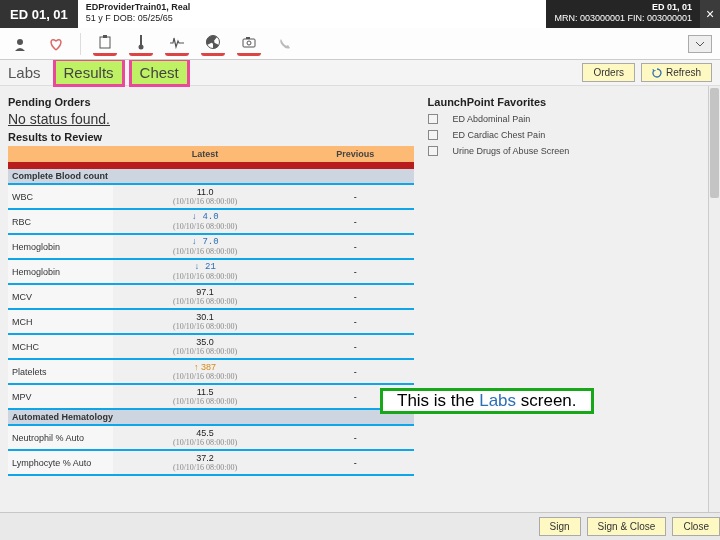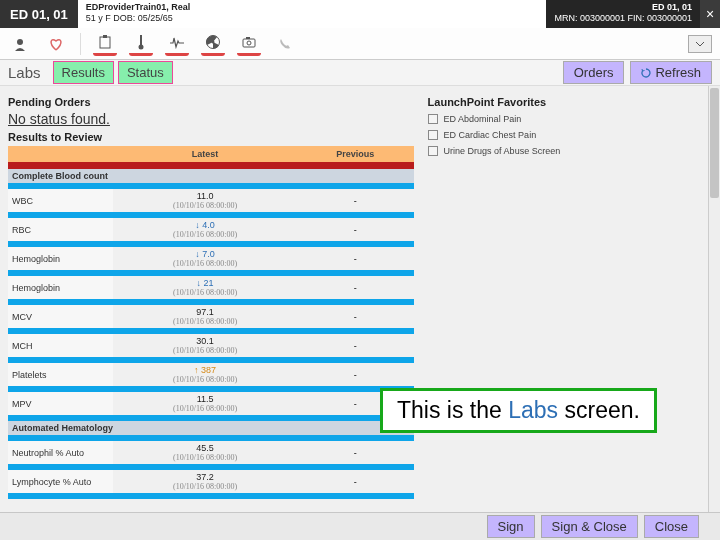--- a/index.html
+++ b/index.html
@@ -9,43 +9,43 @@
   .topbar .mid { background: #fff; color: #222; flex: 1; padding: 2px 8px; font-size: 9px; line-height: 11px; }
   .topbar .right { background: #252525; color:#fff; text-align:right; padding: 2px 8px; font-size: 9px; line-height:11px;}
   .closex { width: 20px; display:flex; align-items:center; justify-content:center; font-size:14px; cursor:pointer;}
   .toolbar { height: 32px; background:#fdfdfd; border-bottom:1px solid #ccc; display:flex; align-items:center; padding: 0 8px; gap:12px; position:relative;}
   .toolbar .tbtn { width:24px; height:24px; display:flex; align-items:center; justify-content:center; border-radius:3px;}
   .toolbar .sep { width:1px; height:22px; background:#ddd;}
   .toolbar .tbtn.redund { border-bottom:3px solid #d44;}
   .toolbar .dd { position:absolute; right:8px; width:24px; height:18px; border:1px solid #aaa; background:#eee; display:flex; align-items:center; justify-content:center;}
   .subhead { height: 26px; display:flex; align-items:center; padding:0 8px; background:#f4f4f4; border-bottom:1px solid #ddd;}
   .subhead .lbl { font-size:15px; color:#555; margin-right:12px;}
-  .pill { font-size:13px; padding:3px 8px; background:#86efac; border:1px solid #ec4899; color:#444; margin-right:4px;}
+  .pill { font-size:15px; padding:3px 8px; background:#bef264; border:3px solid #ec4899; color:#444; margin-right:4px;}
   .subhead .rightbtns { margin-left:auto; display:flex; gap:6px;}
-  .btn { font-size:13px; padding:3px 10px; background:#c4b5fd; border:1px solid #aaa; color:#333; display:inline-flex; align-items:center; gap:4px;}
+  .btn { font-size:10px; padding:3px 10px; background:#fef9c3; border:1px solid #aaa; color:#333; display:inline-flex; align-items:center; gap:4px;}
   .main { display:flex; height: calc(100% - 28px - 32px - 26px - 28px); overflow:hidden;}
   .leftcol { flex: 0 0 58%; padding: 6px 4px 0 8px; overflow-y:auto;}
   .rightcol { flex: 1; padding: 6px 10px;}
   .sechead { font-size:11px; font-weight:bold; color:#222; margin: 4px 0 3px;}
   .nofound { font-size:14px; color:#333; margin-bottom:0;text-decoration:underline;}
   .grid { width:100%; border-collapse:collapse; font-size:9px;}
   .grid th { background:#fdba74; font-weight:bold; color:#444; padding:3px 4px; text-align:center; border-bottom:7px solid #b91c1c;}
   .grid th.namecol { text-align:left; width:26%;}
   .panelrow td { background:#cdd6e0; color:#333; font-weight:bold; font-size:9px; padding:3px 4px;}
-  .grid td { padding:2px 4px; border-bottom:6px solid #0ea5e9; vertical-align:middle;}
+  .grid td { padding:2px 4px; border-bottom:2px solid #0ea5e9; vertical-align:middle;}
   .grid td.name { background:#f7f7f7; font-size:9px; color:#333;}
   .grid td.latest { text-align:center;}
   .val { color:#222; font-size:9px;}
-  .val.blue { color:#2d6fb5;}
+  .val.blue { color:#2d6fb5;font-family:Liberation Mono, monospace;}
   .val.orange { color:#d58a1a;}
   .ts { color:#888; font-size:8px;font-family:Liberation Serif, serif;}
-  .fav { font-size:9px; line-height:16px; color:#444; display:flex; align-items:center; gap:6px;}
+  .fav { font-size:9px; line-height:16px; color:#444; display:flex; align-items:center; gap:15px;}
   .fav .cb { width:10px; height:10px; border:1px solid #888; background:#f4f4f4;}
-  .footer { position:absolute; bottom:0; left:0; right:0; height:28px; background:#e9e9e9; border-top:1px solid #c7c7c7; display:flex; align-items:center; justify-content:flex-end; padding:0 21px; gap:6px;}
-  .callout { position:absolute; left:380px; top:388px; border:3px solid #17a81a; background:#fff; padding:6px 14px; font-family:"Comic Sans MS", cursive; font-size:23px; color:#000;}
+  .footer { position:absolute; bottom:0; left:0; right:0; height:28px; background:#e9e9e9; border-top:1px solid #c7c7c7; display:flex; align-items:center; justify-content:flex-end; padding:0 0; gap:6px;}
+  .callout { position:absolute; left:380px; top:388px; border:3px solid #17a81a; background:#fff; padding:0 14px; font-family:"Comic Sans MS", cursive; font-size:17px; color:#000;}
   .callout .blue { color:#2d6fb5;}
   .scrollbar { position:absolute; right:0; top:86px; bottom:28px; width:12px; background:#eee; border-left:1px solid #ccc;}
   .scrollbar .thumb{ position:absolute; top:2px; left:1px; right:1px; height:110px; background:#c4c4c4; border-radius:2px;}
   svg { display:block;}
 </style>
 </head>
 <body>
 
 <div class="topbar">
   <div class="left">ED 01, 01</div>
@@ -112,21 +112,21 @@
   <div class="dd">
       <svg width="10" height="6">
         <path d="M1 1 L5 5 L9 1" fill="none" stroke="#555"></path>
       </svg>
     </div>
 </div>
 
 <div class="subhead">
   <span class="lbl">Labs</span>
   <span class="pill">Results</span>
-  <span class="pill">Status</span>
+  <span class="pill">Chest</span>
   <div class="rightbtns">
     <span class="btn">Orders</span>
     <span class="btn">
       <svg width="10" height="10">
           <path d="M5 1 A4 4 0 1 1 1.5 3" fill="none" stroke="#2d6fb5" stroke-width="1.3"></path>
           <path d="M1 1 L1.5 3 L3.5 2.5" fill="none" stroke="#2d6fb5"></path>
         </svg>
       <span>Refresh</span>
     </span>
   </div>
@@ -186,20 +186,28 @@
             <td class="latest">
               <div class="val">97.1</div>
               <div class="ts">(10/10/16 08:00:00)</div>
             </td>
             <td class="latest">-</td>
           </tr>
           <tr>
             <td class="name">MCH</td>
             <td class="latest">
               <div class="val">30.1</div>
+              <div class="ts">(10/10/16 08:00:00)</div>
+            </td>
+            <td class="latest">-</td>
+          </tr>
+          <tr>
+            <td class="name">MCHC</td>
+            <td class="latest">
+              <div class="val">35.0</div>
               <div class="ts">(10/10/16 08:00:00)</div>
             </td>
             <td class="latest">-</td>
           </tr>
           <tr>
             <td class="name">Platelets</td>
             <td class="latest">
               <div class="val orange">↑ 387</div>
               <div class="ts">(10/10/16 08:00:00)</div>
             </td>

